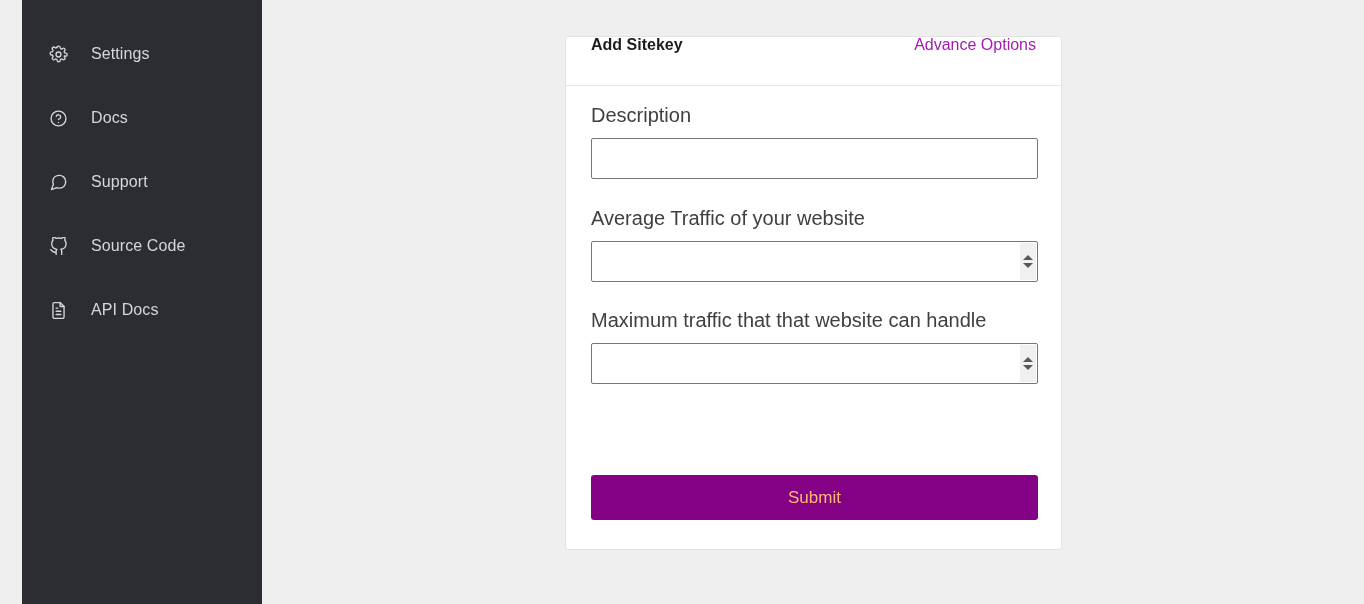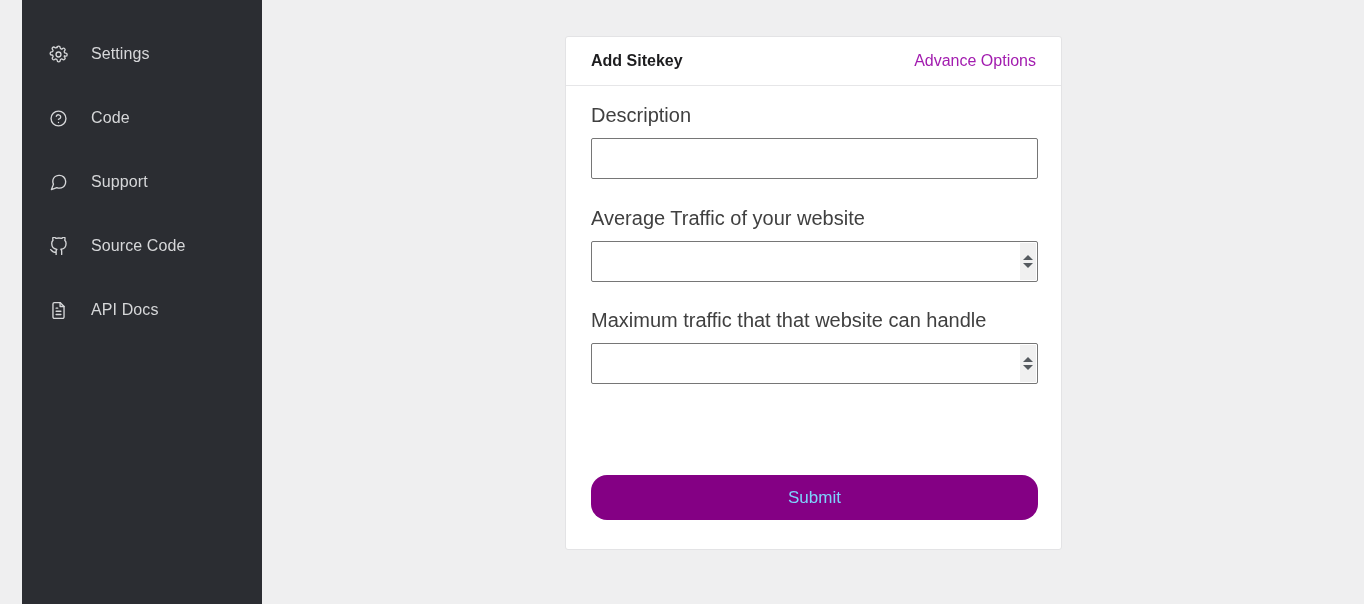--- a/index.html
+++ b/index.html
@@ -92,21 +92,20 @@
     width: 497px;  
     background: #ffffff;
     border: 1px solid #e3e3e5;
     border-radius: 3px;
   }
 
   .card-header {
     height: 49px;
     border-bottom: 1px solid #e6e6e8;
     display: flex;
-    align-items: center;
     justify-content: space-between;
     padding: 0 25px 0 25px;
   }
   .card-title {
     font-size: 16px;
     font-weight: bold;
     color: #1d1d1f;
     line-height: 1;
   }
   .adv-link {
@@ -173,23 +172,23 @@
 
   .gap-after-desc { height: 29px; }
   .gap-mid { height: 28px; }
   .gap-before-submit { height: 63px; }
 
   .submit-btn {
     display: block;
     width: 447px;
     height: 45px;
     background: #840084;
-    color: #7dd3fc;
+    color: #fdba74;
     border: none;
-    border-radius: 16px;
+    border-radius: 3px;
     font-family: "Liberation Sans", sans-serif;
     font-size: 17px;
     line-height: 45px;
     text-align: center;
     cursor: pointer;
     padding: 0;
   }
 
   .card-footer-space { height: 29px; }
 </style>
@@ -219,21 +218,21 @@
       </li>
 
       <li class="nav-item">
         <span class="nav-icon">
           <svg viewBox="0 0 24 24" fill="none" stroke="currentColor" stroke-width="1.7" stroke-linecap="round" stroke-linejoin="round">
             <circle cx="12" cy="12" r="9.4"></circle>
             <path d="M9.2 9.2a2.9 2.9 0 0 1 5.63.97c0 1.93-2.9 2.9-2.9 2.9"></path>
             <line x1="12" y1="17.1" x2="12.01" y2="17.1"></line>
           </svg>
         </span>
-        <span class="nav-label">Code</span>
+        <span class="nav-label">Docs</span>
       </li>
 
       <li class="nav-item">
         <span class="nav-icon">
           <svg viewBox="0 0 24 24" fill="none" stroke="currentColor" stroke-width="1.7" stroke-linecap="round" stroke-linejoin="round">
             <path d="M21 11.5a7.6 7.6 0 0 1-.8 3.4 7.7 7.7 0 0 1-6.9 4.3 7.6 7.6 0 0 1-3.4-.8L3 21l2.6-6.9a7.6 7.6 0 0 1-.8-3.4 7.7 7.7 0 0 1 4.3-6.9 7.6 7.6 0 0 1 3.4-.8h.45A7.68 7.68 0 0 1 21 10.05z"></path>
           </svg>
         </span>
         <span class="nav-label">Support</span>
       </li>

